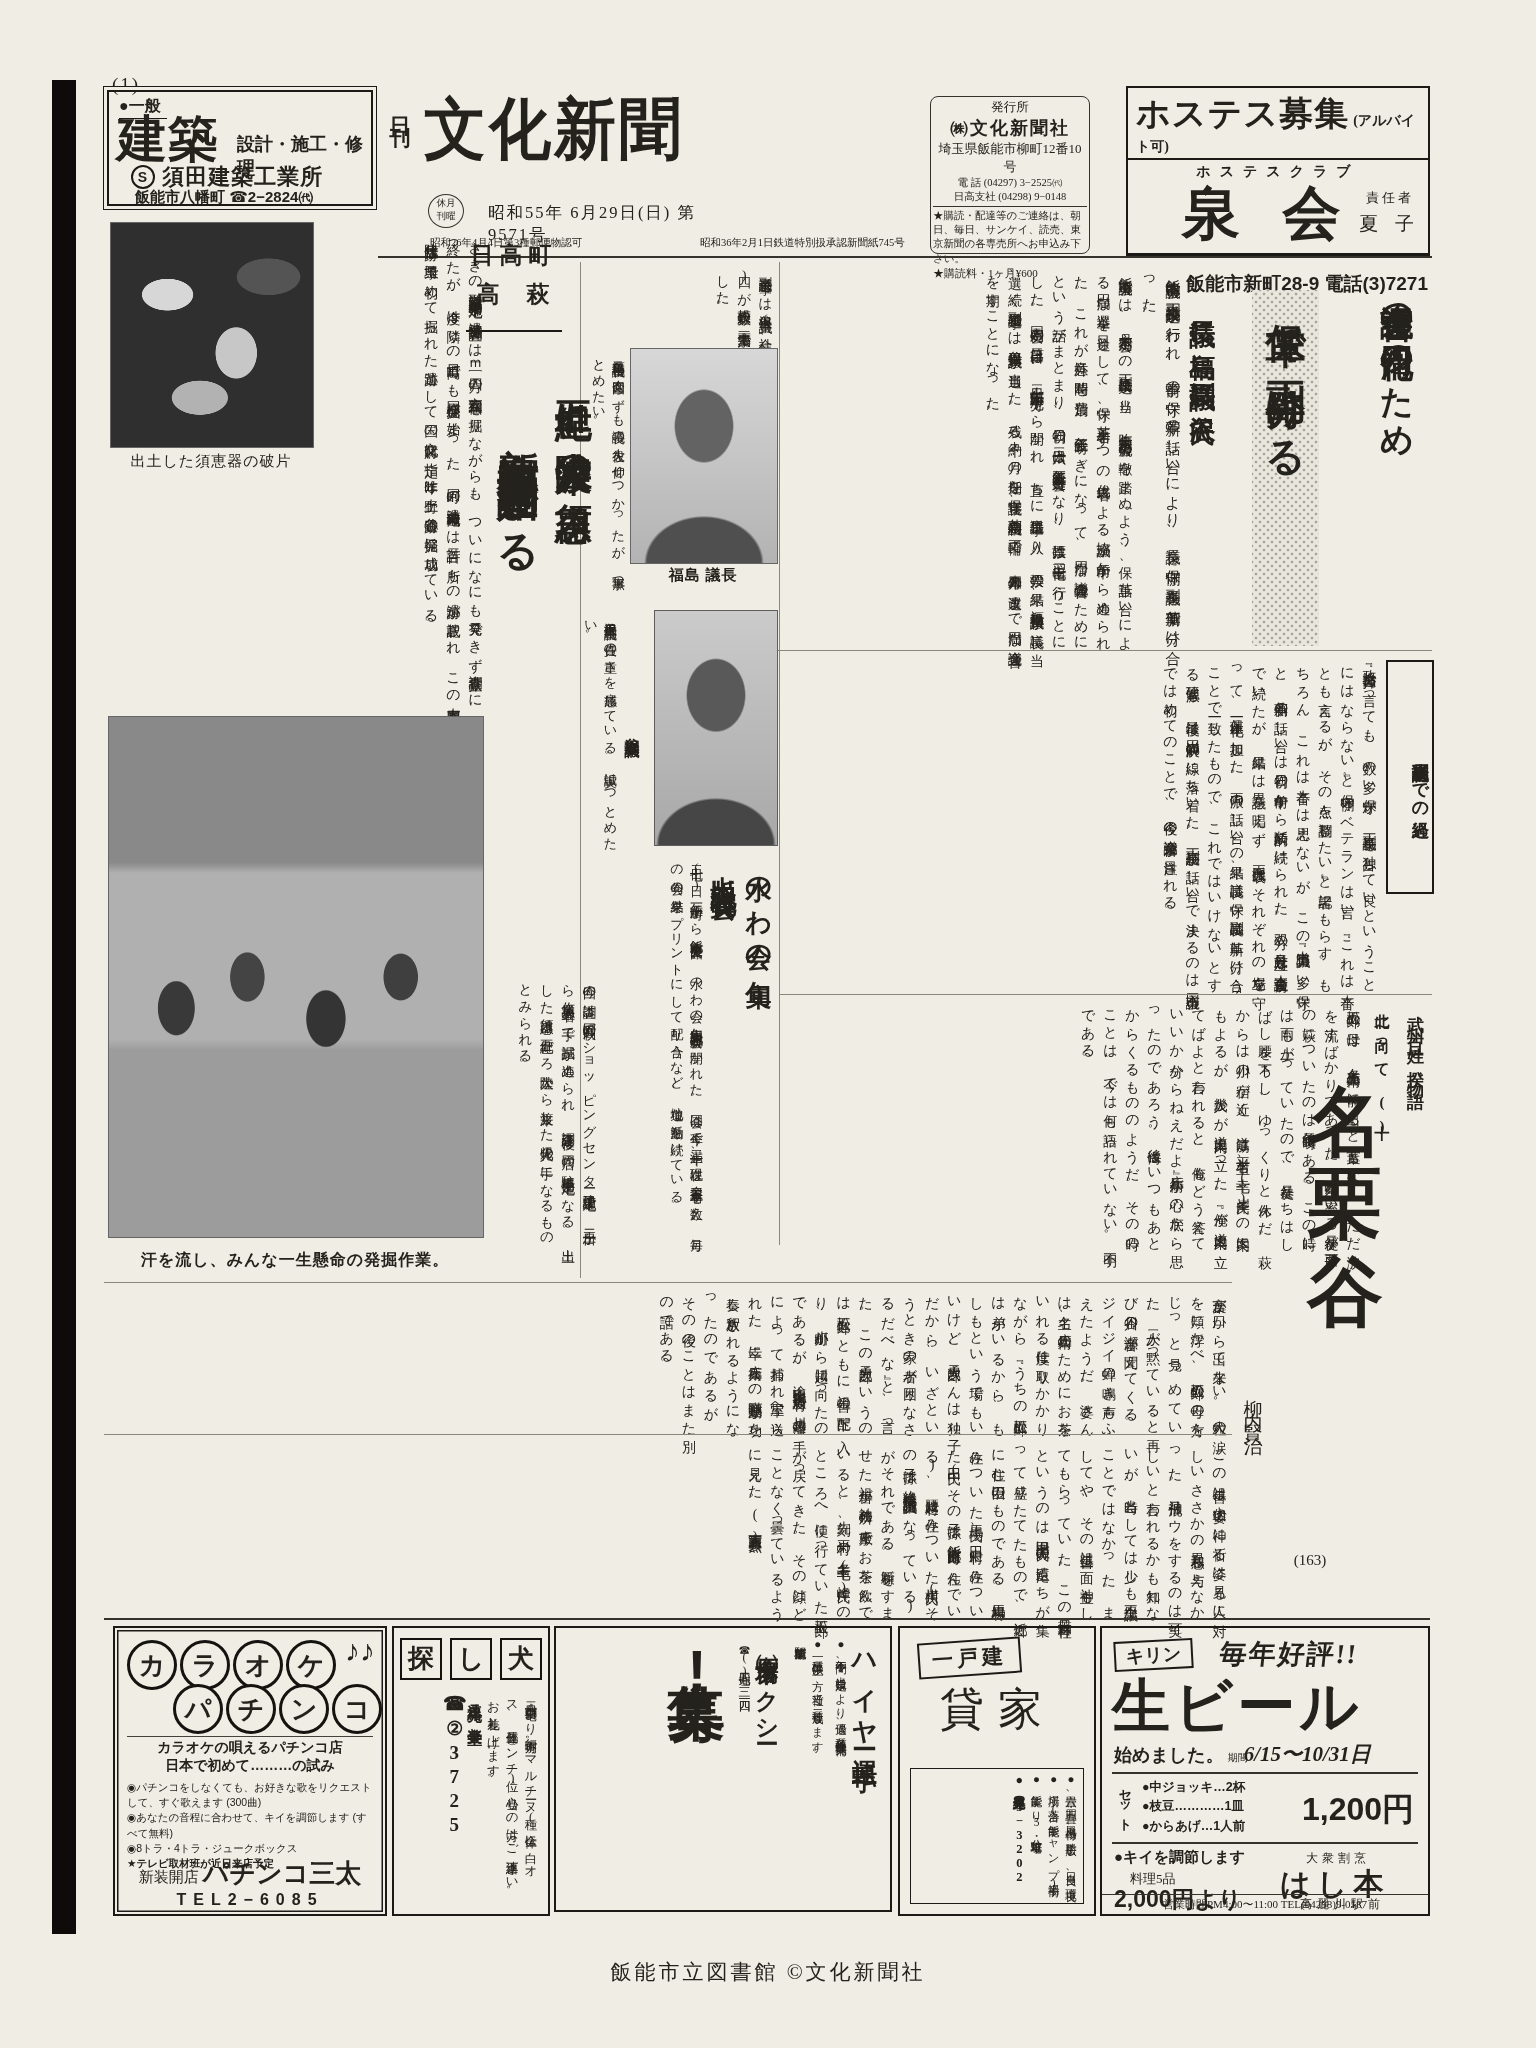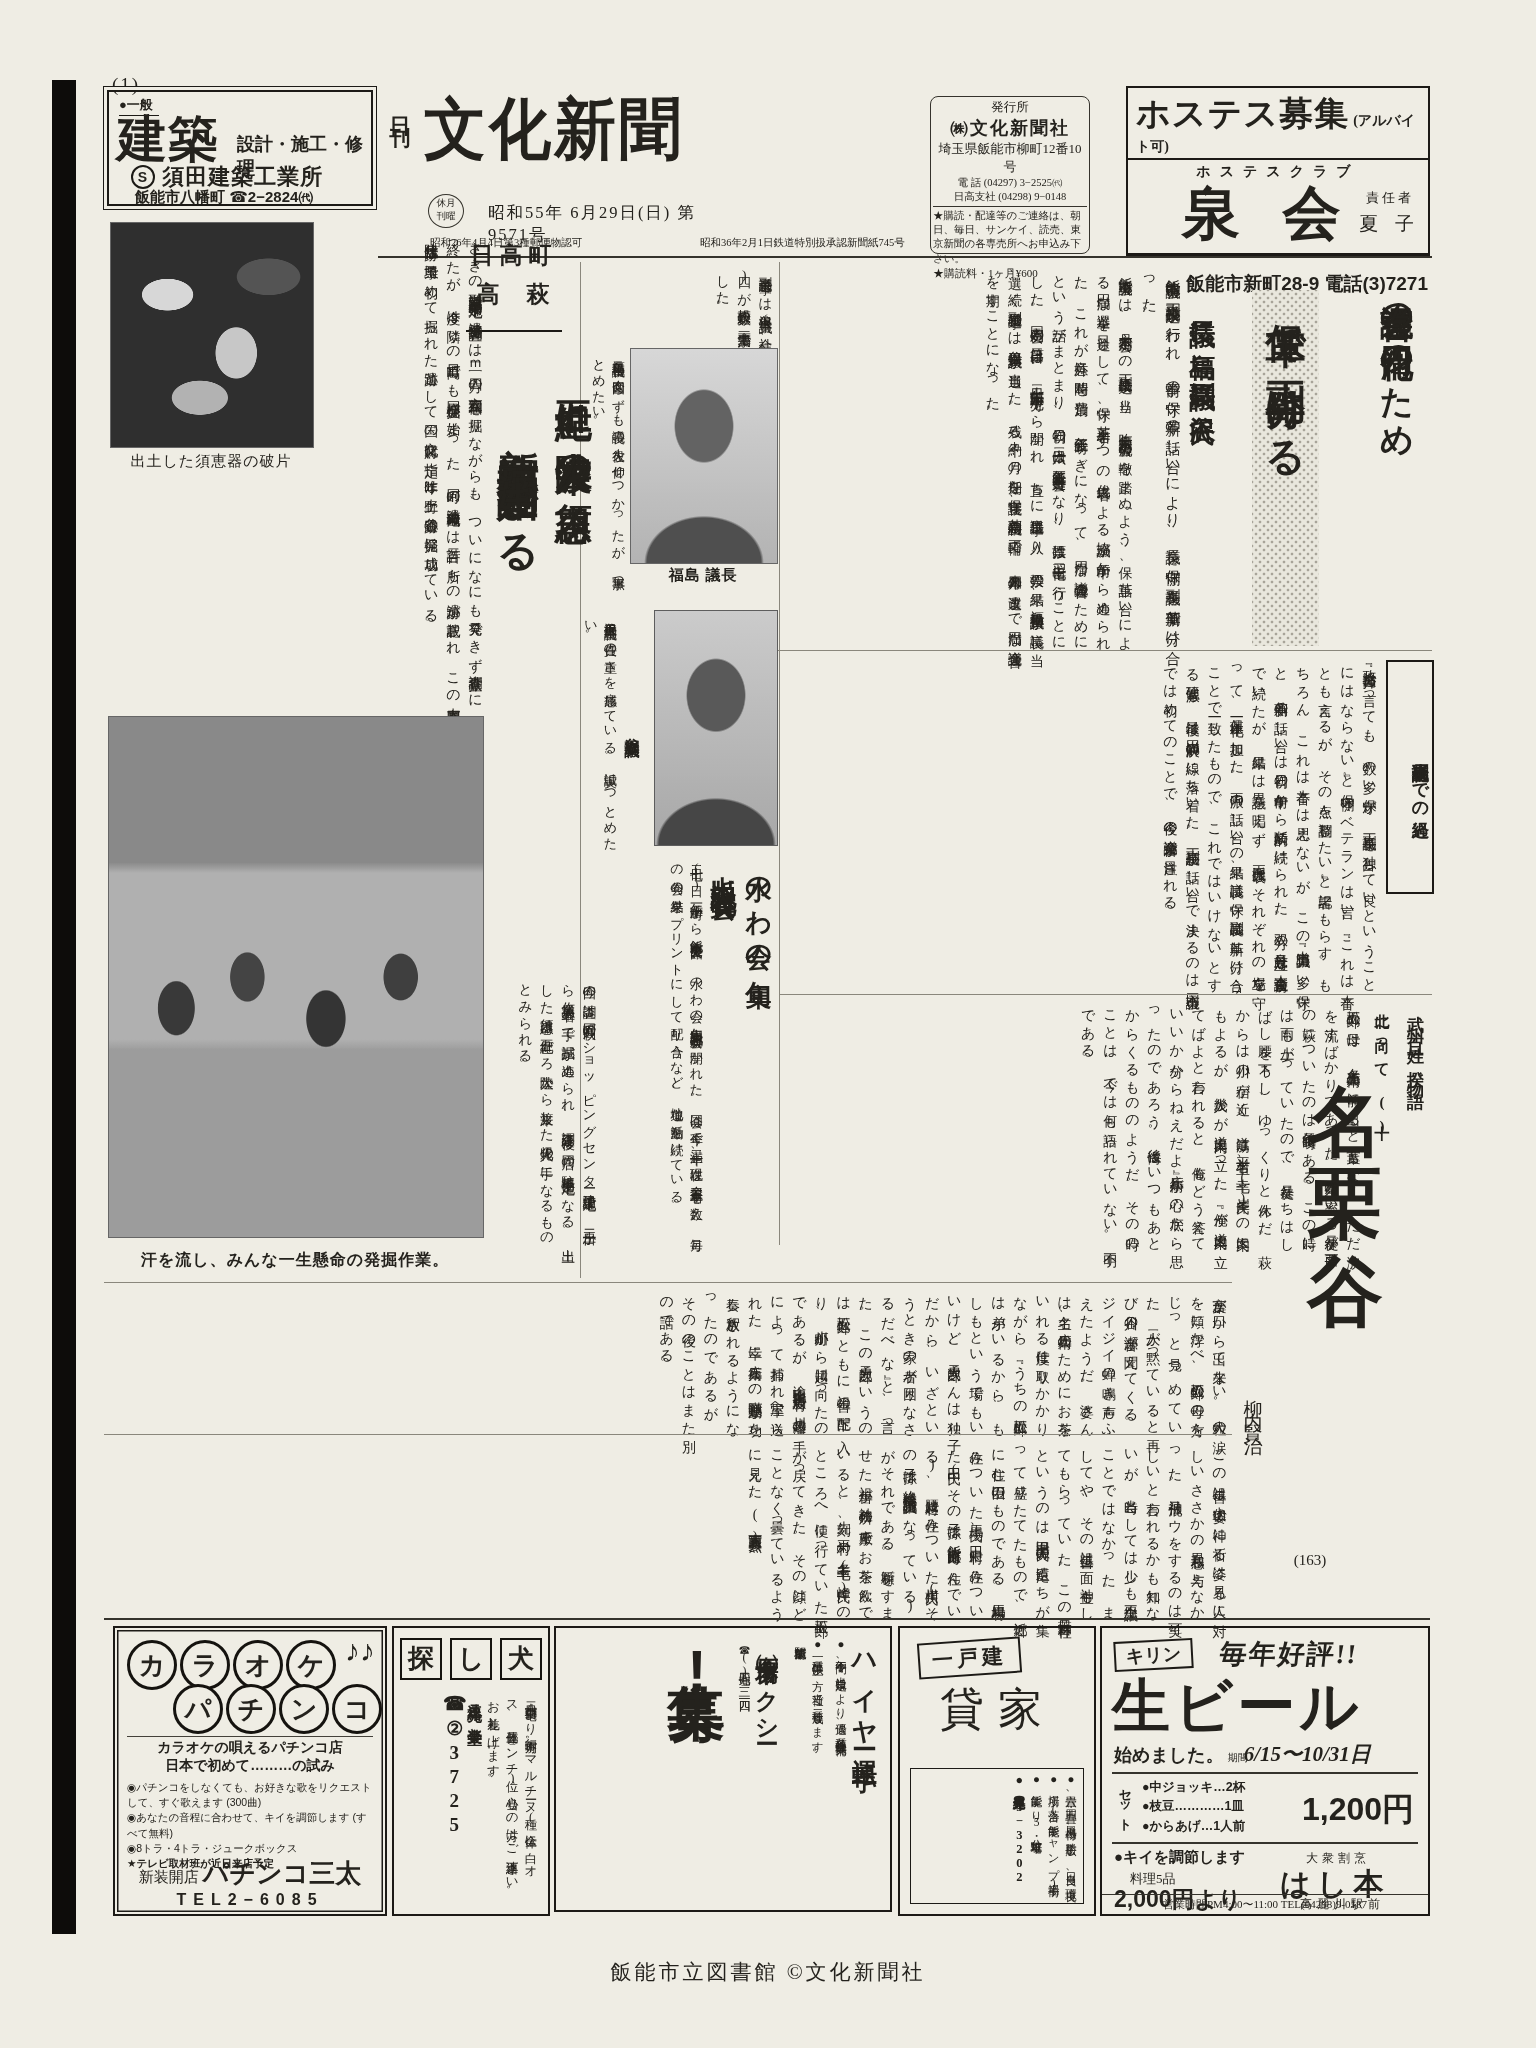--- a/index.html
+++ b/index.html
@@ -45,21 +45,21 @@
 </style>
 </head>
 <body>
 
 <div class="sheet">
 
   <div class="abs" style="left:52px;top:80px;width:24px;height:1854px;background:#0d0c0a;"></div>
   <div class="abs" style="left:112px;top:74px;font-size:19px;letter-spacing:2px;">(1)</div>
 
   <div class="abs bx" style="left:107px;top:90px;width:262px;height:112px;box-shadow:0 0 0 3px #efede4,0 0 0 4px #1c1a16;">
-    <div class="abs g" style="left:10px;top:4px;font-size:13px;font-weight:bold;border-bottom:1.5px solid #1c1a16;padding:0 6px 1px 0;">
+    <div class="abs g" style="left:10px;top:4px;font-size:16px;font-weight:bold;border-bottom:1.5px solid #1c1a16;padding:0 6px 1px 0;">
       ●<span>一般</span></div>
     <div class="abs g" style="left:8px;top:14px;font-size:50px;font-weight:900;letter-spacing:1px;">建築</div>
     <div class="abs g" style="left:128px;top:40px;font-size:18px;font-weight:bold;">設計・施工・修理</div>
     <div class="abs g" style="left:22px;top:70px;font-size:22px;font-weight:bold;letter-spacing:1px;">
       <span style="display:inline-block;width:20px;height:20px;border:2px solid #1c1a16;border-radius:50%;text-align:center;line-height:20px;font-size:14px;vertical-align:2px;">S</span>
       <span>須田建築工業所</span></div>
     <div class="abs g" style="left:26px;top:96px;font-size:15px;font-weight:bold;">飯能市八幡町 ☎2−2824㈹</div>
   </div>
 
   <div class="abs" style="left:380px;top:84px;width:330px;height:170px;">

